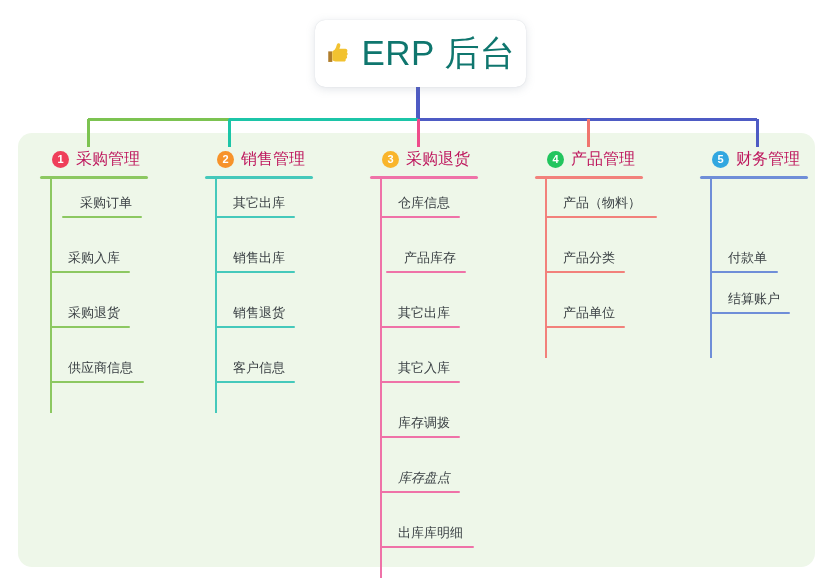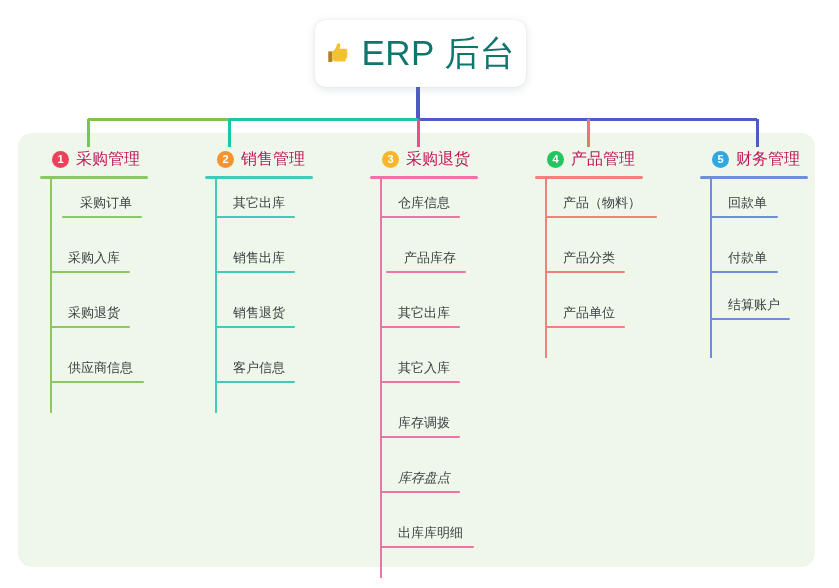--- a/index.html
+++ b/index.html
@@ -234,27 +234,23 @@
           <div class="leaf-rule" style="width: 80px; background: rgb(242, 129, 123);"></div>
         </div>
       </div>
       <div class="col" style="left: 700px;">
         <div class="col-head">
           <span class="badge" style="background: rgb(49, 167, 224);">5</span>
           <span class="col-title">财务管理</span>
         </div>
         <div class="head-rule" style="width: 108px; background: rgb(111, 142, 216);"></div>
         <div class="spine" style="height: 182px; background: rgb(111, 142, 216);"></div>
-        <div class="leaf" style="top: 48px; left: 10px; width: 68px;">
-          <span class="leaf-label">回款单</span>
-          <div class="leaf-rule" style="width: 68px; background: rgb(111, 142, 216);"></div>
-        </div>
         <div class="leaf" style="top: 103px; left: 10px; width: 68px;">
           <span class="leaf-label">付款单</span>
           <div class="leaf-rule" style="width: 68px; background: rgb(111, 142, 216);"></div>
         </div>
-        <div class="leaf" style="top: 150px; left: 10px; width: 80px;">
+        <div class="leaf" style="top: 144px; left: 10px; width: 80px;">
           <span class="leaf-label">结算账户</span>
           <div class="leaf-rule" style="width: 80px; background: rgb(111, 142, 216);"></div>
         </div>
       </div>
     </div>
 </div>
 
 </body></html>

